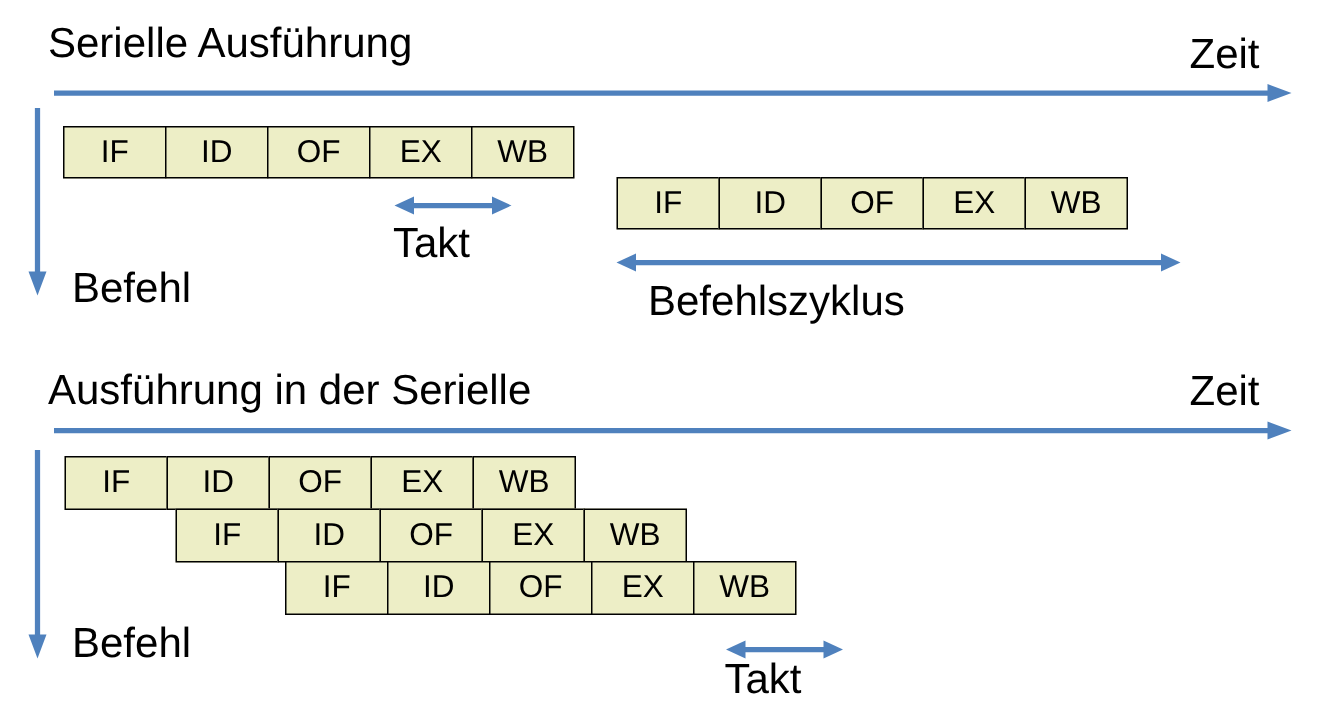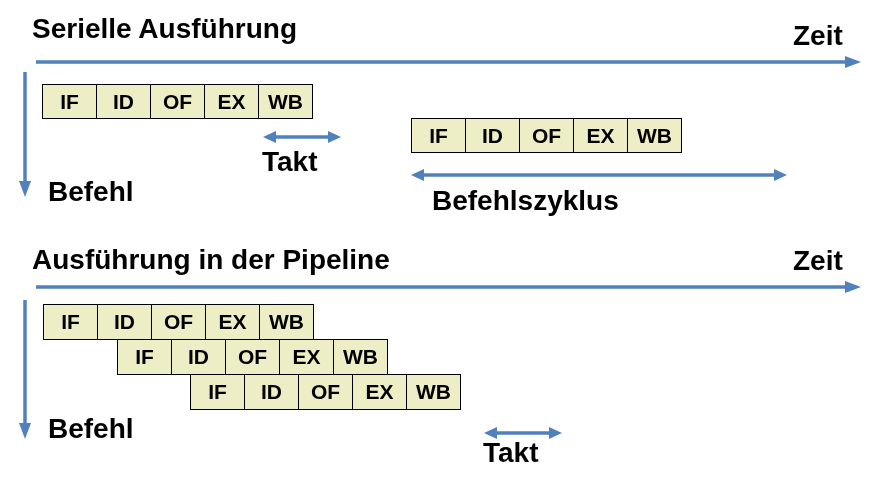--- a/index.html
+++ b/index.html
@@ -10,41 +10,40 @@
     --background:#FFFFFF;
   }
   html,body{margin:0;padding:0;background:var(--background,#fff);}
   .stage{
     position:relative;
     width:887px;height:483px;
     background:var(--background,#fff);
     font-family:"Liberation Sans","DejaVu Sans",sans-serif;
     color:var(--text,#000);
     overflow:hidden;
-    font-weight:bold;
   }
   .abs{position:absolute;}
   .title{
     font-size:28px;
     line-height:32px;
     white-space:nowrap;
   }
   .lbl{
     font-size:28px;
     line-height:24px;
     white-space:nowrap;
   }
   .lbl.center{text-align:left;}
   .row{
     display:flex;
     align-items:stretch;
   }
   .row .cell{
     box-sizing:border-box;
-    width:55px;
+    width:69px;
     flex:none;
     display:flex;
     align-items:center;
     justify-content:center;
     background:var(--box-fill,#EDEEC6);
     border:1px solid var(--box-border,#000);
     margin-left:-1px;
     font-size:21px;
   }
   .row .cell:first-child{margin-left:0;}
@@ -101,21 +100,21 @@
       <line class="arrow-line" x1="13" y1="7" x2="365" y2="7"></line>
       <path class="arrow-head" d="M14,1 L1,7 L14,13 Z"></path>
       <path class="arrow-head" d="M364,1 L377,7 L364,13 Z"></path>
     </svg>
     <div class="abs lbl center" style="left:432px;top:189px;width:378px;">Befehlszyklus</div>
 
     <div class="abs lbl" style="left:48px;top:180px;">Befehl</div>
   </section>
 
   <section>
-    <div class="abs title" style="left:32px;top:244px;">Ausführung in der Pipeline</div>
+    <div class="abs title" style="left:32px;top:244px;">Ausführung in der Serielle</div>
 
     <div class="abs lbl" style="left:793px;top:249px;">Zeit</div>
 
     <svg class="abs" style="left:36px;top:280px;" width="826" height="14">
       <line class="arrow-line" x1="0" y1="7" x2="810" y2="7"></line>
       <path class="arrow-head" d="M809,1 L825,7 L809,13 Z"></path>
     </svg>
 
     <svg class="abs" style="left:17px;top:300px;" width="16" height="140">
       <line class="arrow-line" x1="8" y1="0" x2="8" y2="124"></line>

